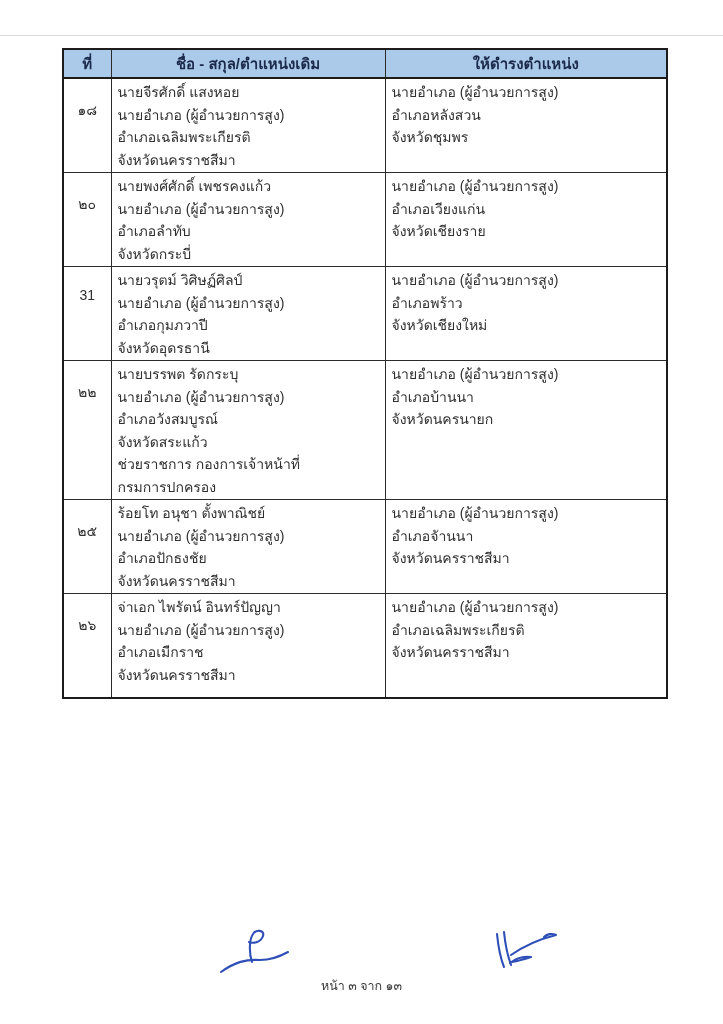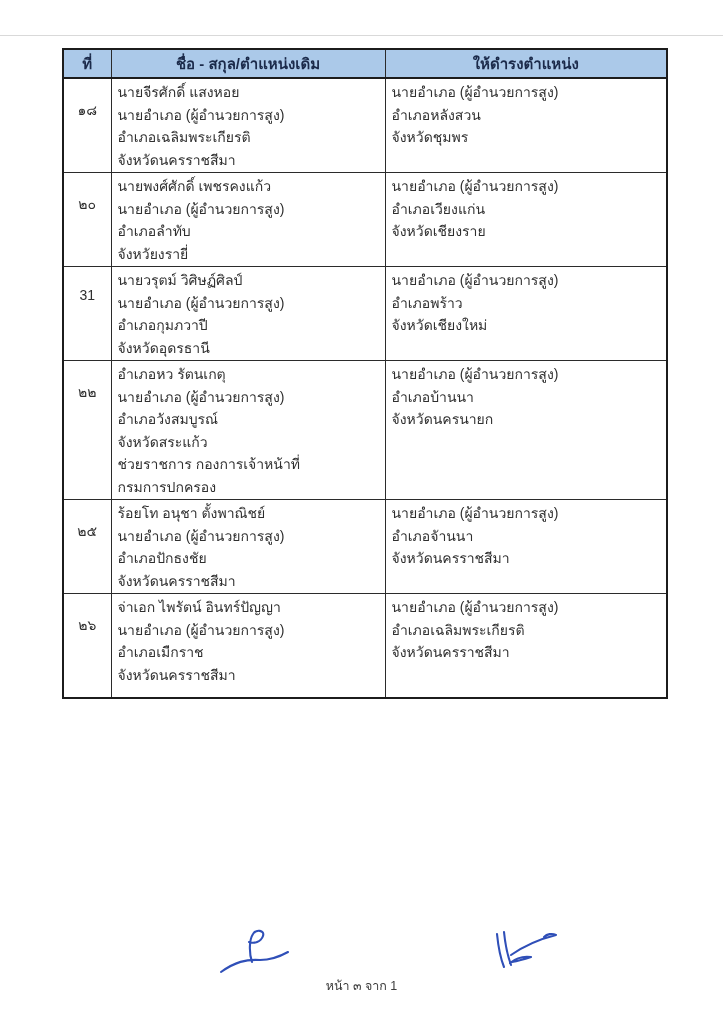--- a/index.html
+++ b/index.html
@@ -114,21 +114,21 @@
             <div class="line">อำเภอหลังสวน</div>
             <div class="line">จังหวัดชุมพร</div>
           </td>
         </tr>
         <tr>
           <td class="c-no">๒๐</td>
           <td class="c-txt">
             <div class="line">นายพงศ์ศักดิ์ เพชรคงแก้ว</div>
             <div class="line">นายอำเภอ (ผู้อำนวยการสูง)</div>
             <div class="line">อำเภอลำทับ</div>
-            <div class="line">จังหวัยงรายี่</div>
+            <div class="line">จังหวัดกระบี่</div>
           </td>
           <td class="c-txt">
             <div class="line">นายอำเภอ (ผู้อำนวยการสูง)</div>
             <div class="line">อำเภอเวียงแก่น</div>
             <div class="line">จังหวัดเชียงราย</div>
           </td>
         </tr>
         <tr>
           <td class="c-no">31</td>
           <td class="c-txt">
@@ -139,21 +139,21 @@
           </td>
           <td class="c-txt">
             <div class="line">นายอำเภอ (ผู้อำนวยการสูง)</div>
             <div class="line">อำเภอพร้าว</div>
             <div class="line">จังหวัดเชียงใหม่</div>
           </td>
         </tr>
         <tr>
           <td class="c-no">๒๒</td>
           <td class="c-txt">
-            <div class="line">อำเภอหว รัตนเกตุ</div>
+            <div class="line">นายบรรพต รัดกระบุ</div>
             <div class="line">นายอำเภอ (ผู้อำนวยการสูง)</div>
             <div class="line">อำเภอวังสมบูรณ์</div>
             <div class="line">จังหวัดสระแก้ว</div>
             <div class="line">ช่วยราชการ กองการเจ้าหน้าที่</div>
             <div class="line">กรมการปกครอง</div>
           </td>
           <td class="c-txt">
             <div class="line">นายอำเภอ (ผู้อำนวยการสูง)</div>
             <div class="line">อำเภอบ้านนา</div>
             <div class="line">จังหวัดนครนายก</div>
@@ -195,15 +195,15 @@
     <path d="M6,44 C20,34 31,31 45,32 C56,32 64,29 73,24"></path>
   </svg>
 
   <svg class="sig" style="left:486px; top:927px;" width="76" height="44" viewBox="0 0 76 44">
     <path d="M11,7 C12,17 14,30 18,40"></path>
     <path d="M18,5 C19,15 21,27 25,38"></path>
     <path d="M24,36 C30,31 38,29 45,30 C39,32 32,34 26,35"></path>
     <path d="M25,28 C38,19 54,12 70,8 C66,6 61,7 58,10"></path>
   </svg>
 
-  <div class="footer">หน้า ๓ จาก 1</div>
+  <div class="footer">หน้า ๓ จาก ๑๓</div>
 
 </div>
 
 </body></html>

